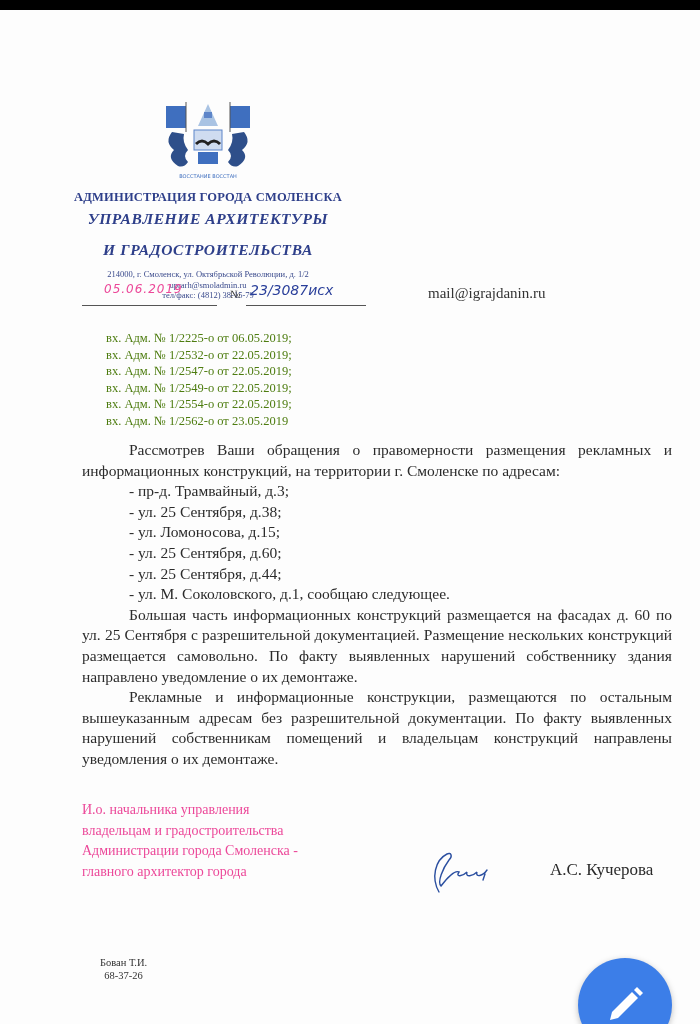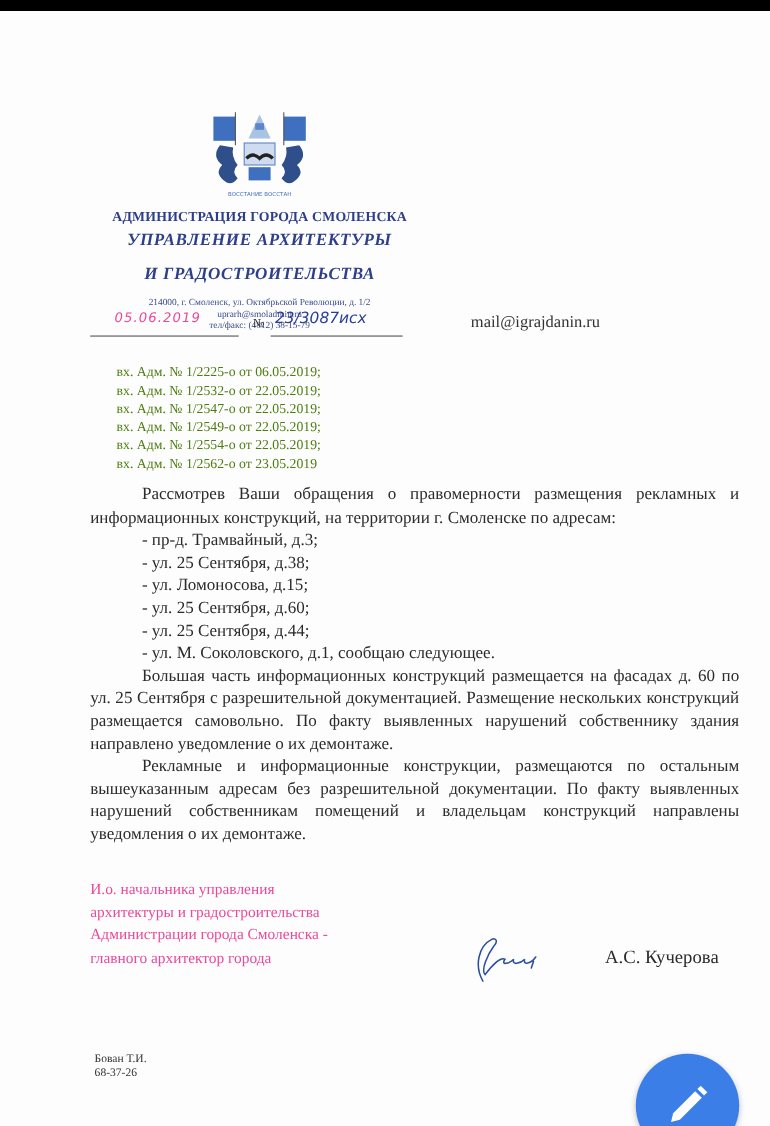--- a/index.html
+++ b/index.html
@@ -4,21 +4,21 @@
   <style>
     * { box-sizing: border-box; margin: 0; padding: 0; }
     html, body { width: 700px; height: 1024px; overflow: hidden; background: #ffffff; }
     body { position: relative; font-family: "Liberation Serif", "DejaVu Serif", serif; color: #222; }
 
     .status-strip { position: absolute; left: 0; top: 0; width: 700px; height: 10px; background: #000; }
 
     .page { position: absolute; left: 0; top: 10px; width: 700px; height: 1014px; background: #fdfdfd; }
 
     
-    .letterhead { position: absolute; left: 96px; top: 98px; width: 280px; text-align: center; }
+    .letterhead { position: absolute; left: 68px; top: 98px; width: 280px; text-align: center; }
     .coat-of-arms { width: 100px; height: 86px; margin: 0 auto 6px; position: relative; }
     .org-admin { font-size: 12.5px; font-weight: bold; color: #2e3f8a; letter-spacing: 0.2px; margin-top: 2px; }
     .org-dept { font-size: 15.5px; font-weight: bold; color: #2e3f8a; line-height: 19px; margin-top: 4px; letter-spacing: 0.6px; font-style: italic; }
     .org-contact { font-size: 8.5px; color: #3a4a8c; line-height: 10.5px; margin-top: 10px; }
 
     
     .ref-line { position: absolute; left: 82px; top: 286px; width: 290px; height: 22px; }
     .ref-date { position: absolute; left: 22px; top: -4px; font-family: "DejaVu Sans", sans-serif; font-style: italic; font-size: 12px; color: #ec4899; letter-spacing: 1px; }
     .ref-no-sign { position: absolute; left: 148px; top: 2px; font-size: 11px; color: #333; }
     .ref-number { position: absolute; left: 168px; top: -4px; font-family: "DejaVu Sans", sans-serif; font-style: italic; font-size: 14px; color: #2a3f9a; }
@@ -33,21 +33,21 @@
     .body-text { position: absolute; left: 82px; top: 440px; width: 590px; font-size: 15.5px; line-height: 20.6px; color: #2b2b2b; text-align: justify; }
     .body-text p { text-indent: 47px; }
     .addr-list { padding-left: 47px; }
     .addr-list div { line-height: 20.6px; }
 
     
     .signature-block { position: absolute; left: 82px; top: 800px; font-size: 14px; line-height: 20.5px; color: #ec4899; }
     .signature { position: absolute; left: 425px; top: 848px; width: 70px; height: 46px; }
     .signer-name { position: absolute; left: 550px; top: 860px; font-size: 17px; color: #2b2b2b; }
 
-    .executor { position: absolute; left: 86px; top: 956px; font-size: 10.5px; line-height: 13px; color: #333; }
+    .executor { position: absolute; left: 100px; top: 956px; font-size: 10.5px; line-height: 13px; color: #333; text-align: center; }
 
     
     .fab { position: absolute; left: 578px; top: 958px; width: 94px; height: 94px; border-radius: 50%; background: #3c7ee8; box-shadow: 0 2px 6px rgba(0,0,0,0.25); }
     .fab svg { position: absolute; left: 26px; top: 26px; }
   </style>
 </head>
 <body>
 
 <div class="status-strip"></div>
 
@@ -108,21 +108,21 @@
     <div>- ул. 25 Сентября, д.60;</div>
     <div>- ул. 25 Сентября, д.44;</div>
     <div>- ул. М. Соколовского, д.1, сообщаю следующее.</div>
   </div>
   <p>Большая часть информационных конструкций размещается на фасадах д. 60 по ул. 25 Сентября с разрешительной документацией. Размещение нескольких конструкций размещается самовольно. По факту выявленных нарушений собственнику здания направлено уведомление о их демонтаже.</p>
   <p>Рекламные и информационные конструкции, размещаются по остальным вышеуказанным адресам без разрешительной документации. По факту выявленных нарушений собственникам помещений и владельцам конструкций направлены уведомления о их демонтаже.</p>
 </div>
 
 <div class="signature-block">
   <div>И.о. начальника управления</div>
-  <div>архитектуры и градостроительства</div>
+  <div>владельцам и градостроительства</div>
   <div>Администрации города Смоленска -</div>
   <div>главного архитектор города</div>
 </div>
 
 <div class="signature">
   <svg width="70" height="46" viewBox="0 0 70 46">
     <path d="M14 44 C6 30 10 12 22 6 C26 4 28 8 24 12 C18 20 12 34 16 38 C22 30 30 22 34 24 C30 30 38 28 42 24 C40 30 48 28 52 24 C50 30 58 28 62 22 M60 26 L58 32" stroke="#2b4fa0" stroke-width="1.4" fill="none" stroke-linecap="round"></path>
   </svg>
 </div>
 <div class="signer-name">А.С. Кучерова</div>

